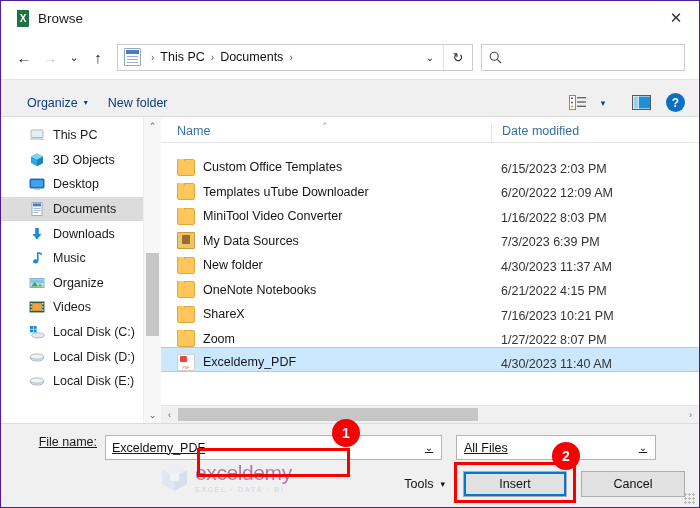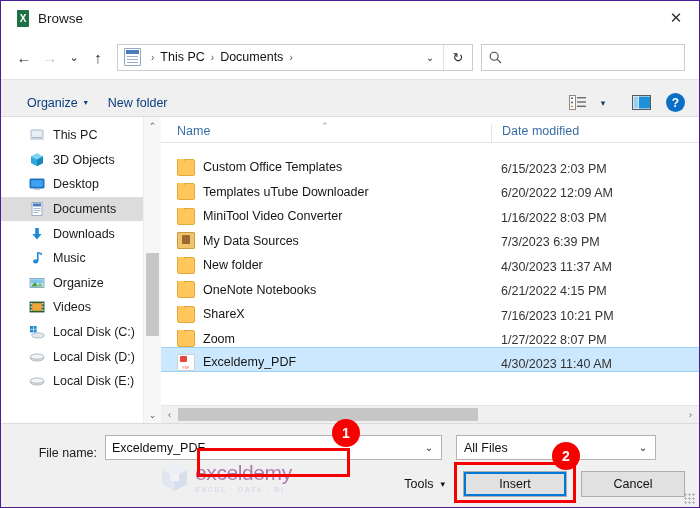--- a/index.html
+++ b/index.html
@@ -224,21 +224,21 @@
   .hs-thumb{
     position:absolute;left:17px;top:2px;bottom:2px;width:300px;background:#c6c6c6;
     cursor:pointer;
   }
 
   
   .footer{
     flex:0 0 auto;background:#f0f0f0;border-top:1px solid #dcdcdc;
     padding:11px 14px 10px 14px;box-sizing:border-box;position:relative;
   }
-  .fn-row{display:flex;align-items:flex-end;gap:0;}
+  .fn-row{display:flex;align-items:flex-start;gap:0;text-decoration:underline;}
   .fn-label{
     width:82px;text-align:right;padding-right:8px;font-size:12.5px;color:#1b1b1b;
     flex:0 0 auto;
   }
   .fn-combo{
     width:337px;height:25px;background:#fff;border:1px solid #b4b4b4;
     display:flex;align-items:center;box-sizing:border-box;flex:0 0 auto;
   }
   .fn-input{
     flex:1 1 auto;border:0;outline:0;height:21px;font-size:12.5px;padding:0 4px 0 6px;

